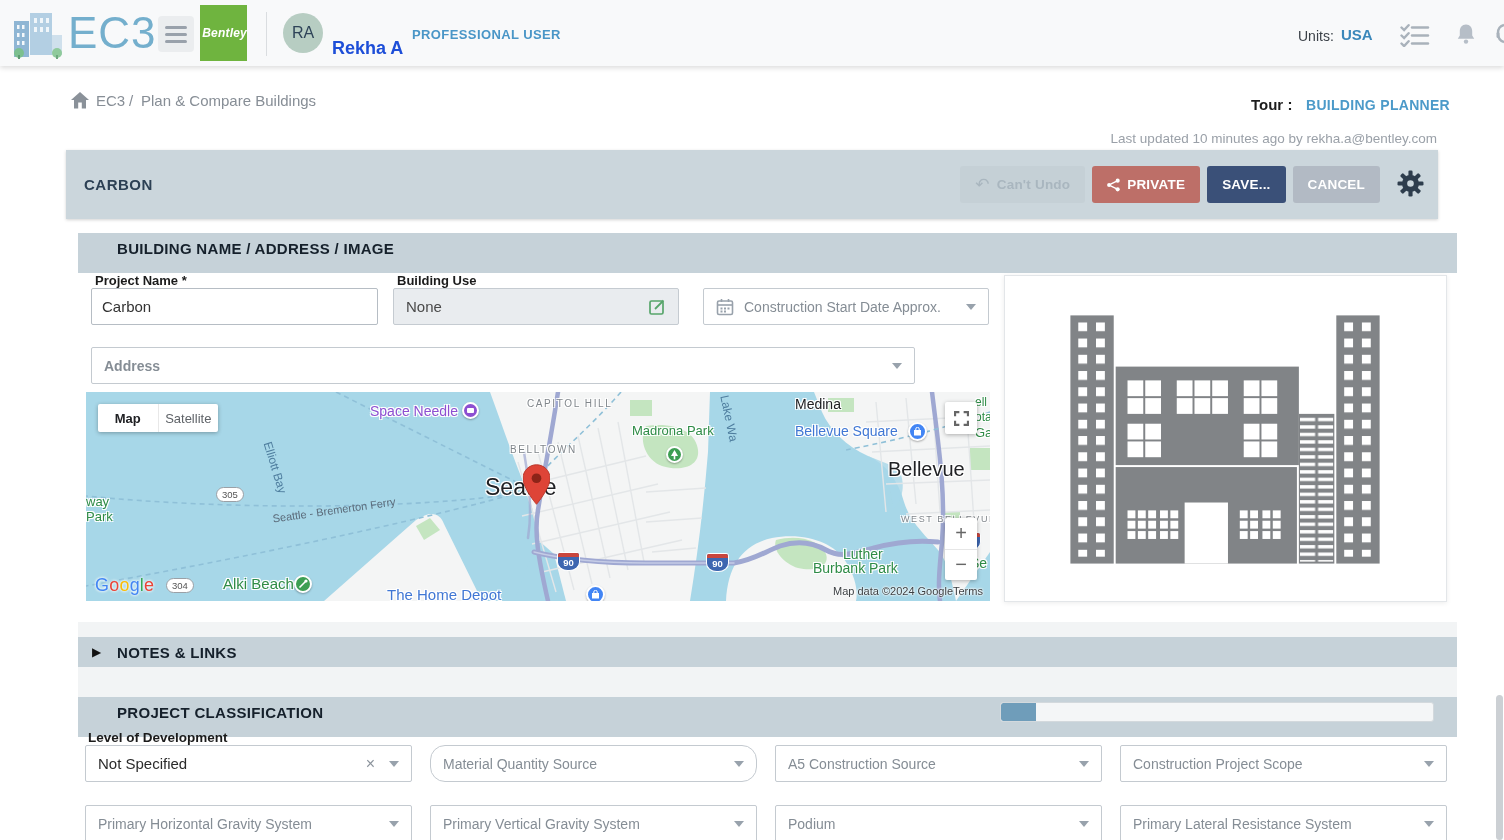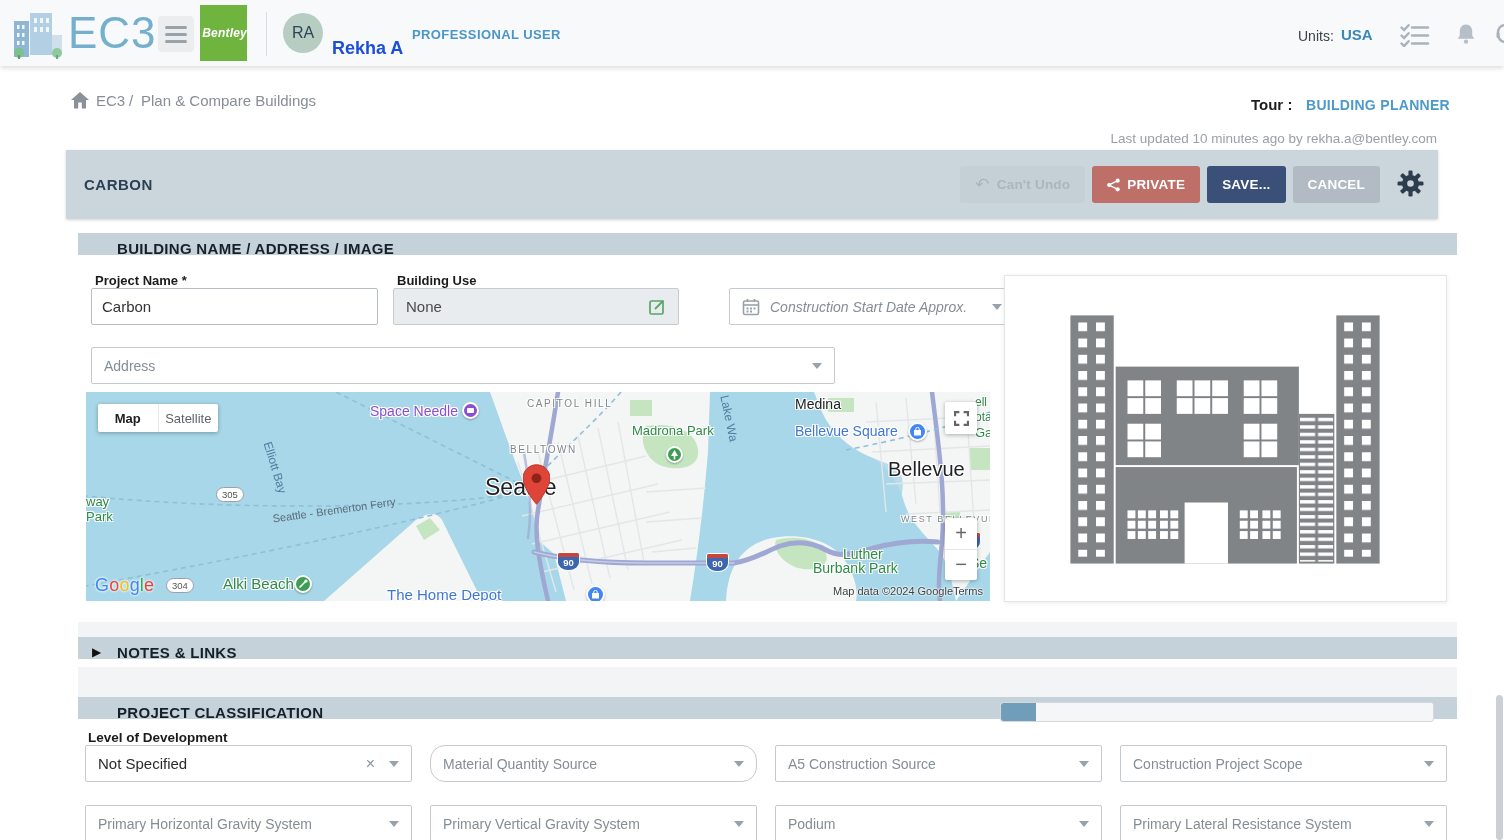--- a/index.html
+++ b/index.html
@@ -36,21 +36,21 @@
   .tb-btn { height:37px; border:none; border-radius:3px; color:#fff; font-family:inherit; font-size:13.5px; font-weight:700; letter-spacing:.2px; padding:0 15px; display:flex; align-items:center; gap:7px; cursor:pointer; }
   .btn-undo { background:#c5d0d6; color:#a9b6bf; cursor:default; }
   .btn-undo .u-glyph { font-size:17px; font-weight:400; }
   .btn-private { background:#bd6f68; }
   .btn-anon { background:#68aa78; }
   .btn-save { background:#3a5078; }
   .btn-cancel { background:#b2bac4; }
   .gear-btn { margin-left:10px; background:none; border:none; cursor:pointer; }
 
   
-  .section-bar { position:absolute; left:78px; width:1379px; height:22px; background:#c6d2d9; }
+  .section-bar { position:absolute; left:78px; width:1379px; height:40px; background:#c6d2d9; }
   .section-bar .sec-title { position:absolute; left:39px; top:7px; font-size:15px; font-weight:700; color:#15202b; letter-spacing:.3px; }
   .gray-band { position:absolute; left:78px; width:1379px; background:#f2f4f5; }
 
   
   .fld-label { position:absolute; font-size:13px; font-weight:700; color:#1b1b1b; }
   .text-input { position:absolute; height:37px; border:1px solid #b6bdc4; border-radius:2px; background:#fff; font-family:inherit; font-size:15px; color:#333; padding:0 10px; }
   .sel-box { position:absolute; height:37px; border:1px solid #c4cad0; border-radius:2px; background:#fff; display:flex; align-items:center; padding:0 12px; cursor:pointer; }
   .sel-box .ph { font-size:14px; color:#858d95; }
   .sel-box .val { font-size:15px; color:#2b2b2b; }
   .caret { width:0; height:0; border-left:5px solid transparent; border-right:5px solid transparent; border-top:6px solid #98a2ac; margin-left:auto; }
@@ -218,39 +218,39 @@
 
 <span class="fld-label" style="left:397px; top:273px;">Building Use</span>
 <div class="sel-box disabled-field" style="left:393px; top:288px; width:286px;">
   <span class="val" style="color:#4a4a4a;">None</span>
   <svg style="margin-left:auto;" width="17" height="17" viewBox="0 0 17 17">
     <rect x="1" y="3" width="13" height="13" rx="1.5" fill="none" stroke="#57a56b" stroke-width="1.7"></rect>
     <line x1="6" y1="11" x2="14.5" y2="2.5" stroke="#57a56b" stroke-width="1.8"></line>
   </svg>
 </div>
 
-<div class="sel-box" style="left:729px; top:288px; width:286px;font-style:italic;">
+<div class="sel-box" style="left:703px; top:288px; width:286px;">
   <svg width="18" height="18" viewBox="0 0 18 18" style="margin-right:10px;">
     <rect x="1.5" y="3" width="15" height="13.5" rx="1.5" fill="none" stroke="#98a1ab" stroke-width="1.6"></rect>
     <line x1="1.5" y1="7" x2="16.5" y2="7" stroke="#98a1ab" stroke-width="1.6"></line>
     <line x1="5.5" y1="1" x2="5.5" y2="4" stroke="#98a1ab" stroke-width="1.6"></line>
     <line x1="12.5" y1="1" x2="12.5" y2="4" stroke="#98a1ab" stroke-width="1.6"></line>
     <g fill="#98a1ab">
         <rect x="4.5" y="9.5" width="2" height="2"></rect>
         <rect x="8" y="9.5" width="2" height="2"></rect>
         <rect x="11.5" y="9.5" width="2" height="2"></rect>
         <rect x="4.5" y="12.5" width="2" height="2"></rect>
         <rect x="8" y="12.5" width="2" height="2"></rect>
       </g>
   </svg>
   <span class="ph">Construction Start Date Approx.</span>
   <span class="caret"></span>
 </div>
 
-<div class="sel-box" style="left:91px; top:347px; width:744px;">
+<div class="sel-box" style="left:91px; top:347px; width:824px;font-weight:bold;">
   <span class="ph">Address</span>
   <span class="caret"></span>
 </div>
 
 <div class="map">
   <svg width="904" height="209" viewBox="0 0 904 209" style="position:absolute;left:0;top:0;">
     <rect width="904" height="209" fill="#a7d7e8"></rect>
 
     <path d="M404,0 L648,0 L648,209 L604,209 C612,160 618,110 622,60 L624,0 M404,0 C415,30 425,60 438,92 C448,118 452,135 450,150 L458,165 C470,185 472,195 470,209 L604,209 L622,60" fill="none"></path>
     <path d="M404,0 L624,0 L622,60 C618,110 612,160 604,209 L470,209 C472,195 470,185 458,165 L450,150 C452,135 448,118 438,92 C425,60 415,30 404,0 Z" fill="#f4f5f5"></path>

